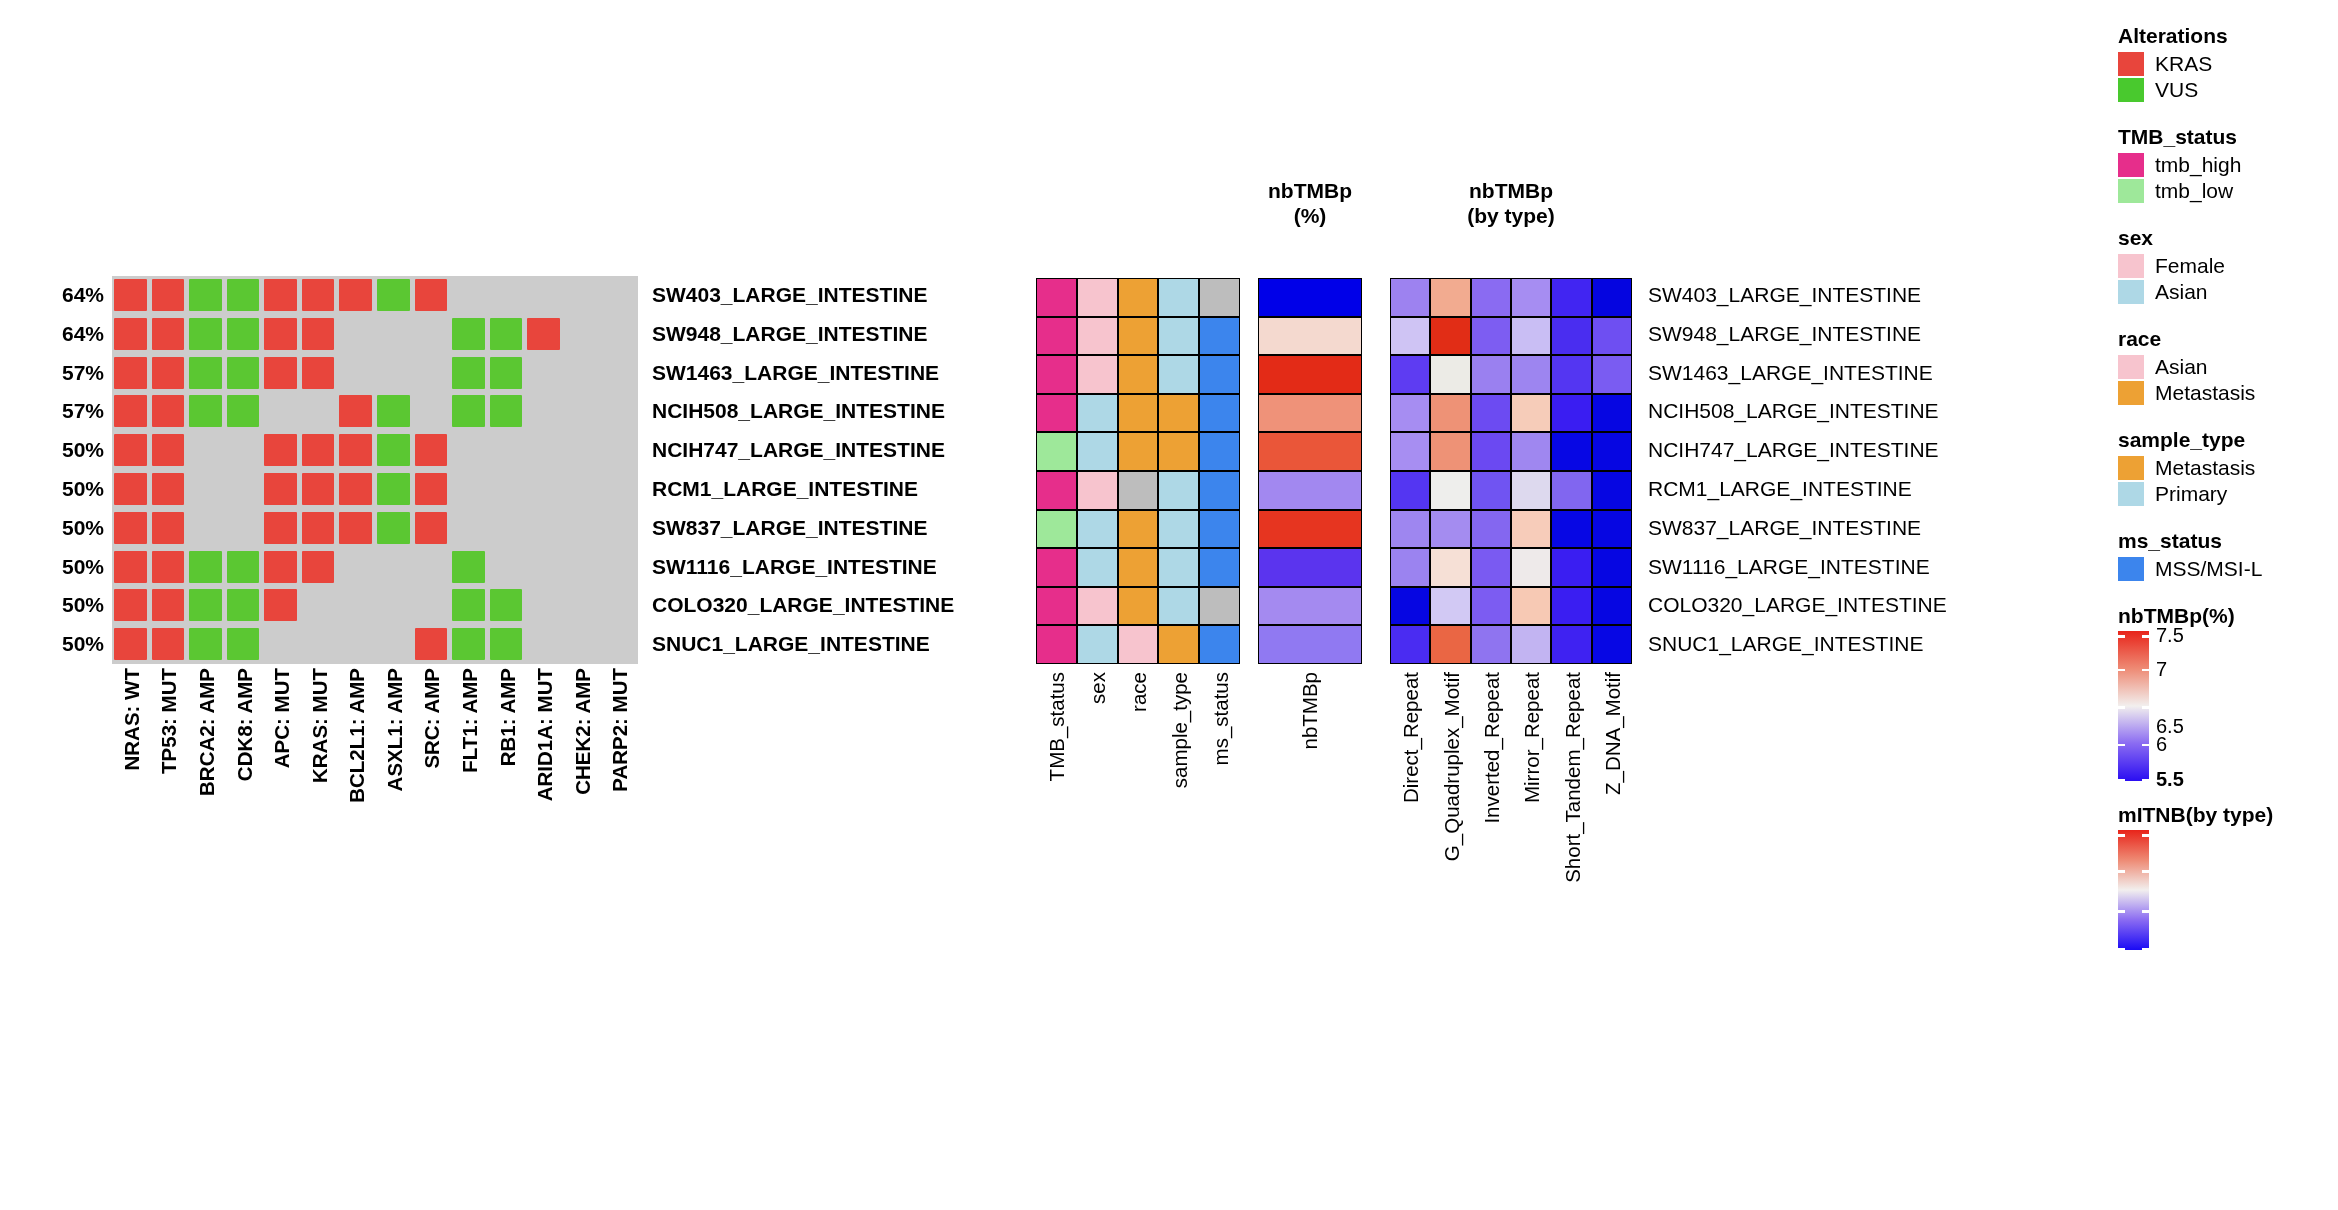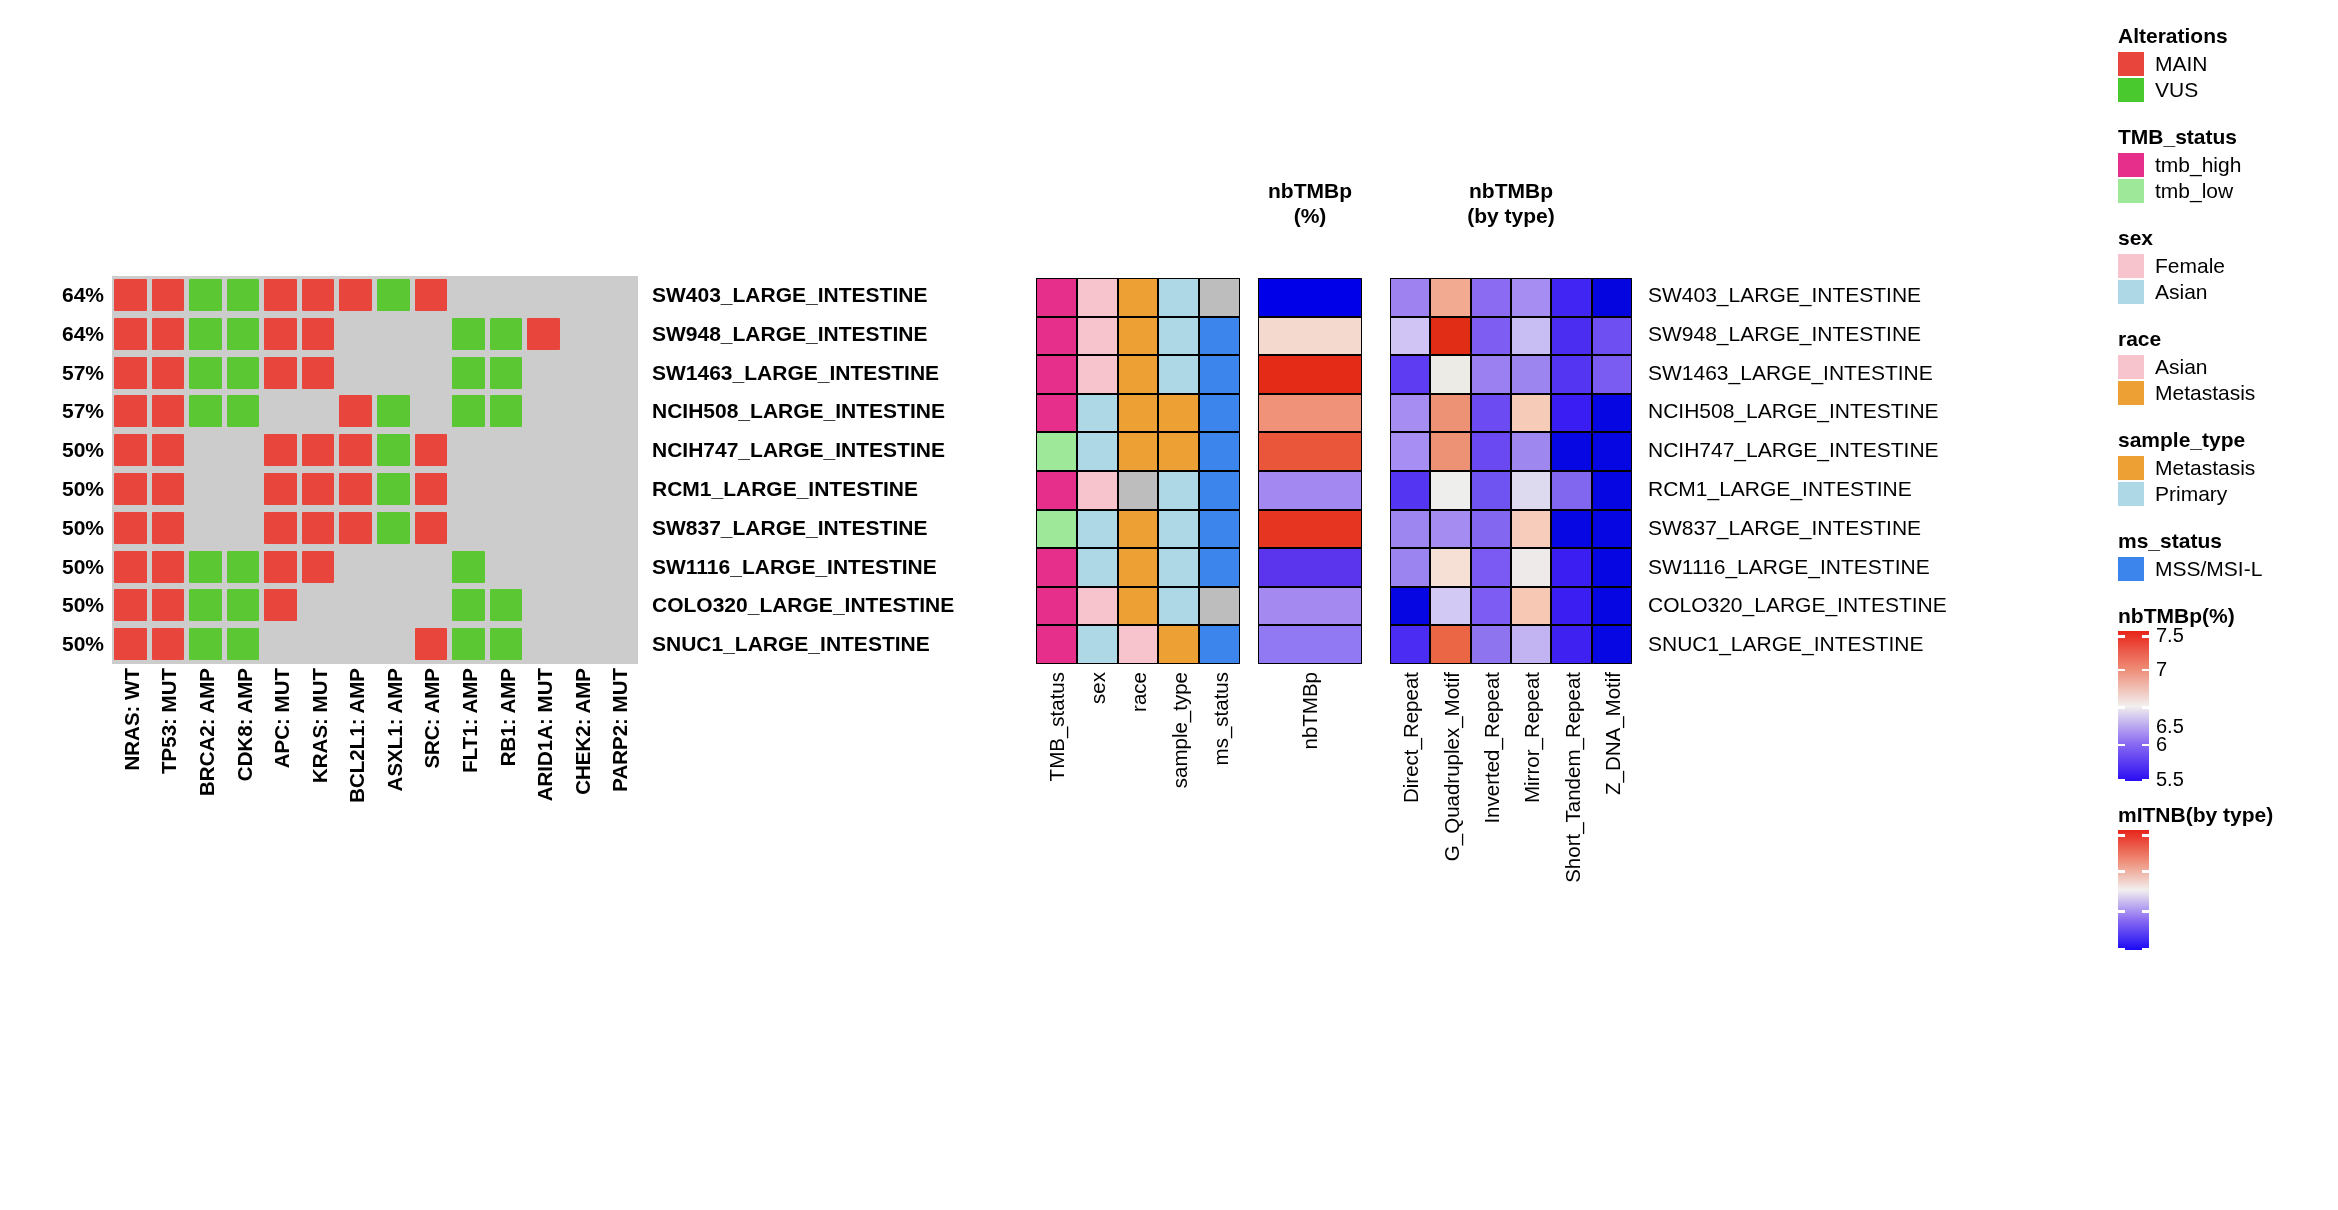--- a/index.html
+++ b/index.html
@@ -417,21 +417,21 @@
     <div class="sample-name">SW1116_LARGE_INTESTINE</div>
     <div class="sample-name">COLO320_LARGE_INTESTINE</div>
     <div class="sample-name">SNUC1_LARGE_INTESTINE</div>
   </div>
 
 <div class="abs" id="legend">
     <div class="lg-group">
       <div class="lg-title">Alterations</div>
       <div class="lg-item">
         <span class="lg-swatch" style="background: rgb(232, 69, 60);"></span>
-        <span class="lg-label">MAIN</span>
+        <span class="lg-label">KRAS</span>
       </div>
       <div class="lg-item">
         <span class="lg-swatch" style="background: rgb(73, 201, 46);"></span>
         <span class="lg-label">VUS</span>
       </div>
     </div>
     <div class="lg-group">
       <div class="lg-title">TMB_status</div>
       <div class="lg-item">
         <span class="lg-swatch" style="background: rgb(230, 46, 139);"></span>
@@ -495,21 +495,21 @@
           <div class="tickmark l" style="top: 112.5px;"></div>
           <div class="tickmark r" style="top: 112.5px;"></div>
           <div class="tickmark l" style="top: 148px;"></div>
           <div class="tickmark r" style="top: 148px;"></div>
         </div>
         <div class="cbar-ticks" style="height: 150px; width: 110px;">
           <div class="cbar-tick" style="top: 4px;">7.5</div>
           <div class="cbar-tick" style="top: 37.5px;">7</div>
           <div class="cbar-tick" style="top: 75px; margin-top: 20px;">6.5</div>
           <div class="cbar-tick" style="top: 112.5px;">6</div>
-          <div class="cbar-tick" style="top: 148px;">5.5</div>
+          <div class="cbar-tick" style="top: 148px; font-weight: bold;">5.5</div>
         </div>
       </div>
     </div>
     <div class="lg-group">
       <div class="lg-title">mITNB(by type)</div>
       <div class="cbar-wrap">
         <div class="cbar" style="height: 120px; background: linear-gradient(rgb(232, 36, 26) 0%, rgb(238, 138, 116) 25%, rgb(242, 239, 238) 50%, rgb(138, 107, 242) 75%, rgb(26, 10, 245) 100%);">
           <div class="tickmark l" style="top: 4px;"></div>
           <div class="tickmark r" style="top: 4px;"></div>
           <div class="tickmark l" style="top: 40px;"></div>

